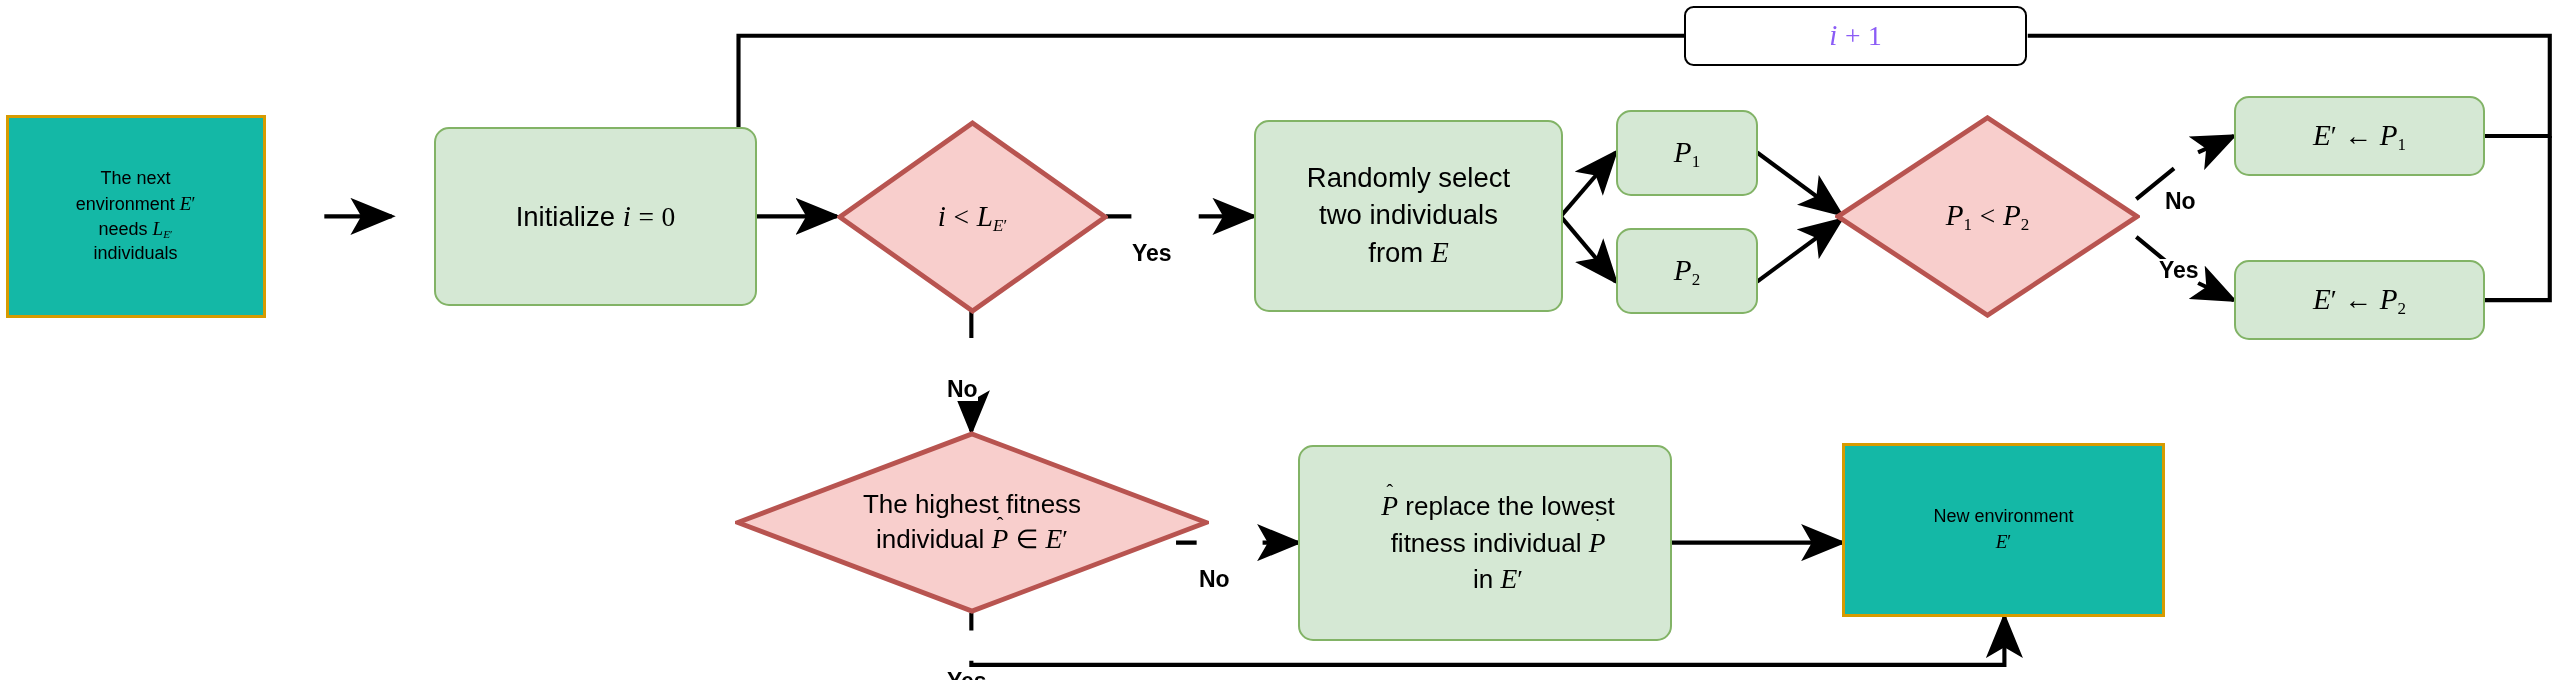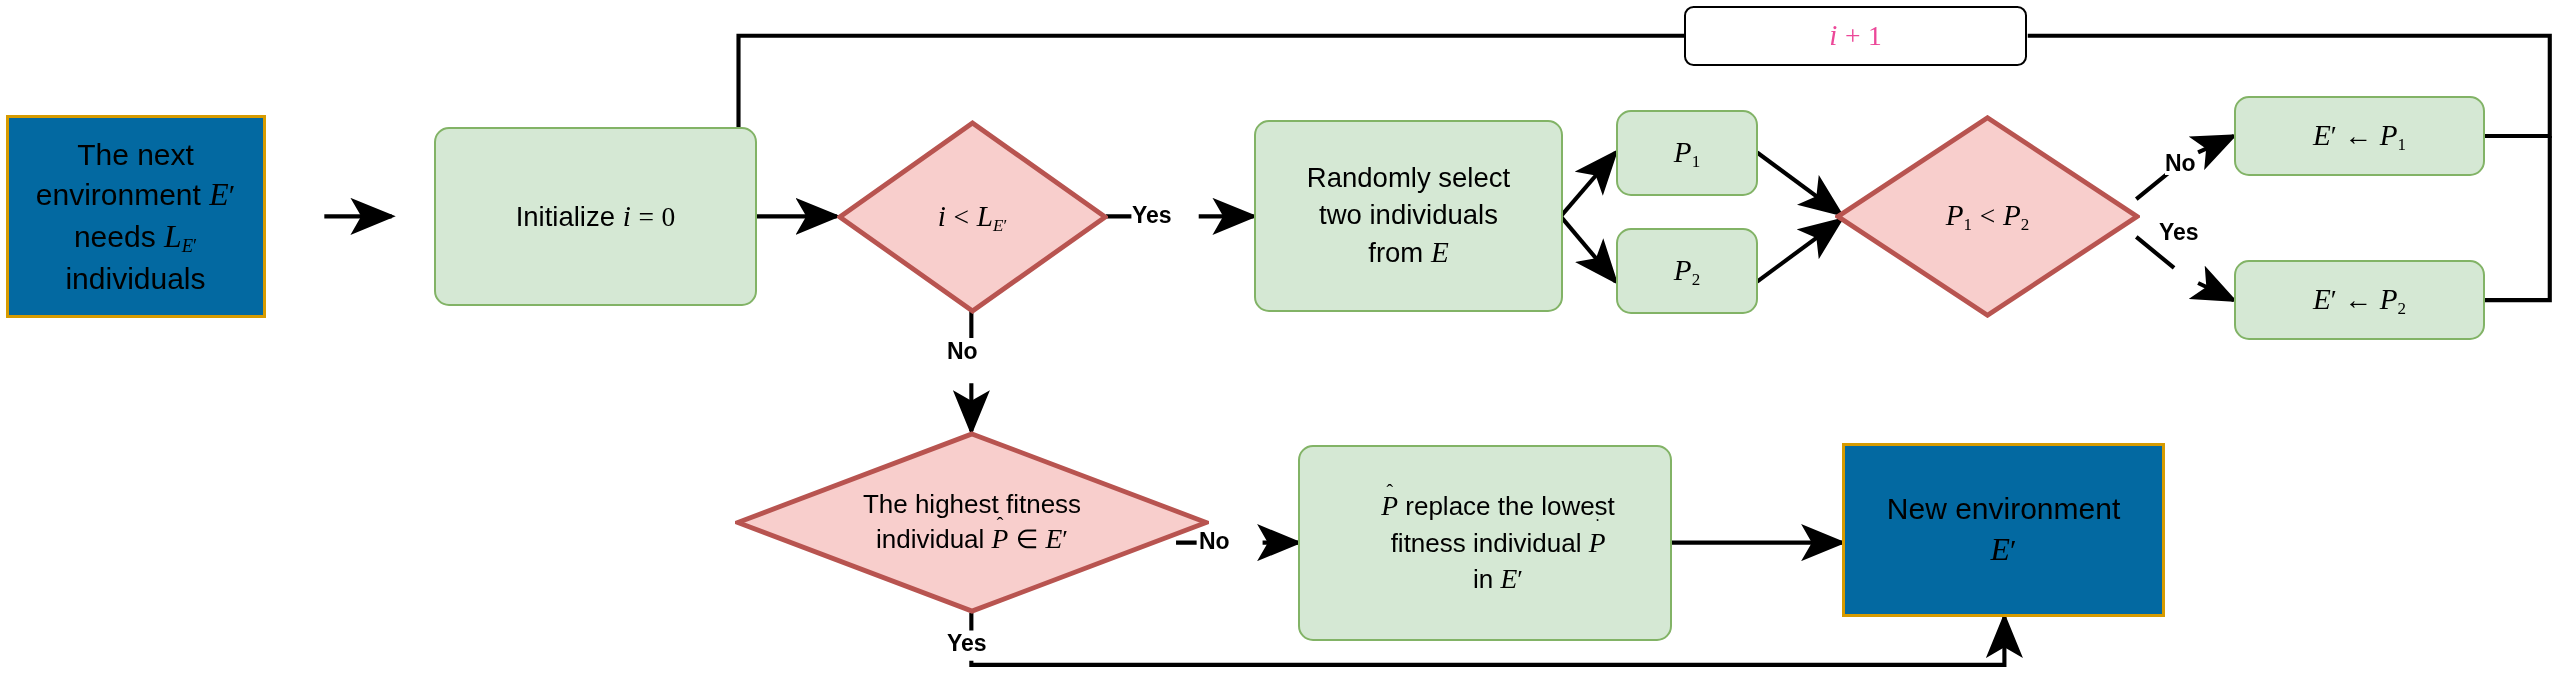--- a/index.html
+++ b/index.html
@@ -42,32 +42,32 @@
     box-sizing: border-box;
   }
   .proc {
     background: #d5e8d4;
     border: 2.7px solid #82b366;
     border-radius: 15px;
     font-size: 27.5px;
     color: #000000;
   }
   .term {
-    background: #0369a1;
+    background: #14b8a6;
     border: 3.4px solid #d79b00;
     border-radius: 0;
-    font-size: 30px;
+    font-size: 18px;
     color: #000000;
   }
   .plain {
     background: #ffffff;
     border: 2.7px solid #000000;
     border-radius: 9.6px;
     font-size: 27.5px;
-    color: #ec4899;
+    color: #8b5cf6;
   }
   .dec-wrap {
     position: absolute;
   }
   .dec-wrap svg {
     position: absolute;
     left: 0;
     top: 0;
   }
   .dec-label {
@@ -86,20 +86,21 @@
     pointer-events: none;
   }
   .edge-label {
     position: absolute;
     font-size: 23px;
     font-weight: bold;
     color: #000000;
     background: #ffffff;
     line-height: 1;
     white-space: nowrap;
+    margin-top: 38px;
   }
   
   i.m {
     font-family: "Liberation Serif", serif;
     font-style: italic;
     font-size: 1.06em;
   }
   .up {
     font-family: "Liberation Serif", serif;
     font-style: normal;

